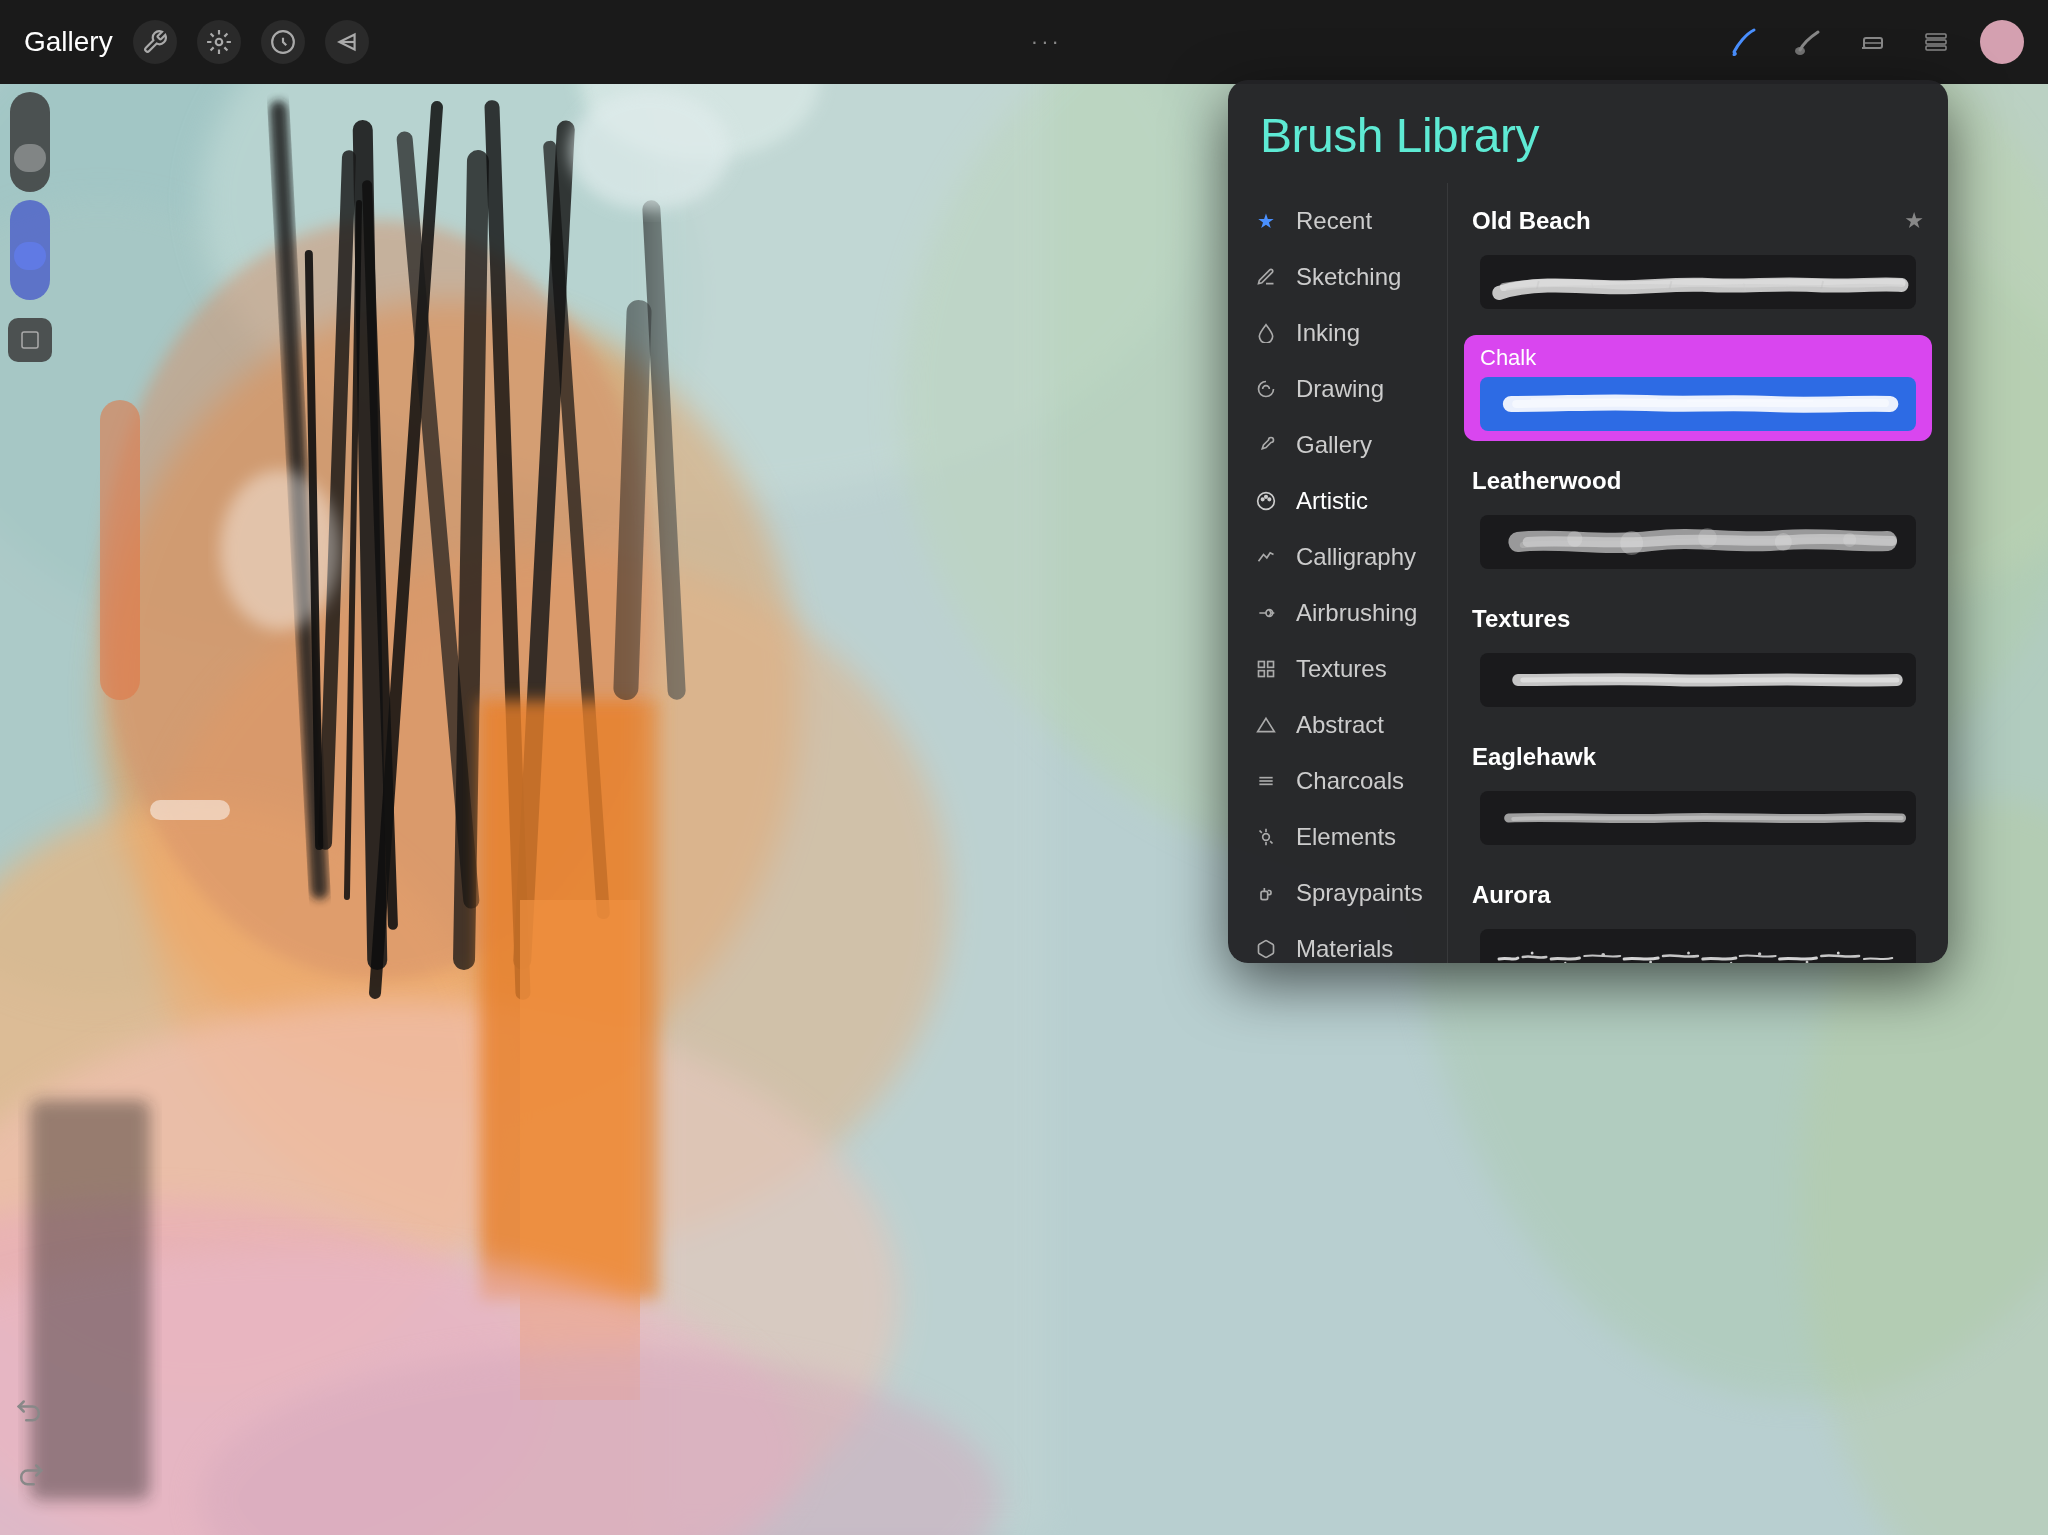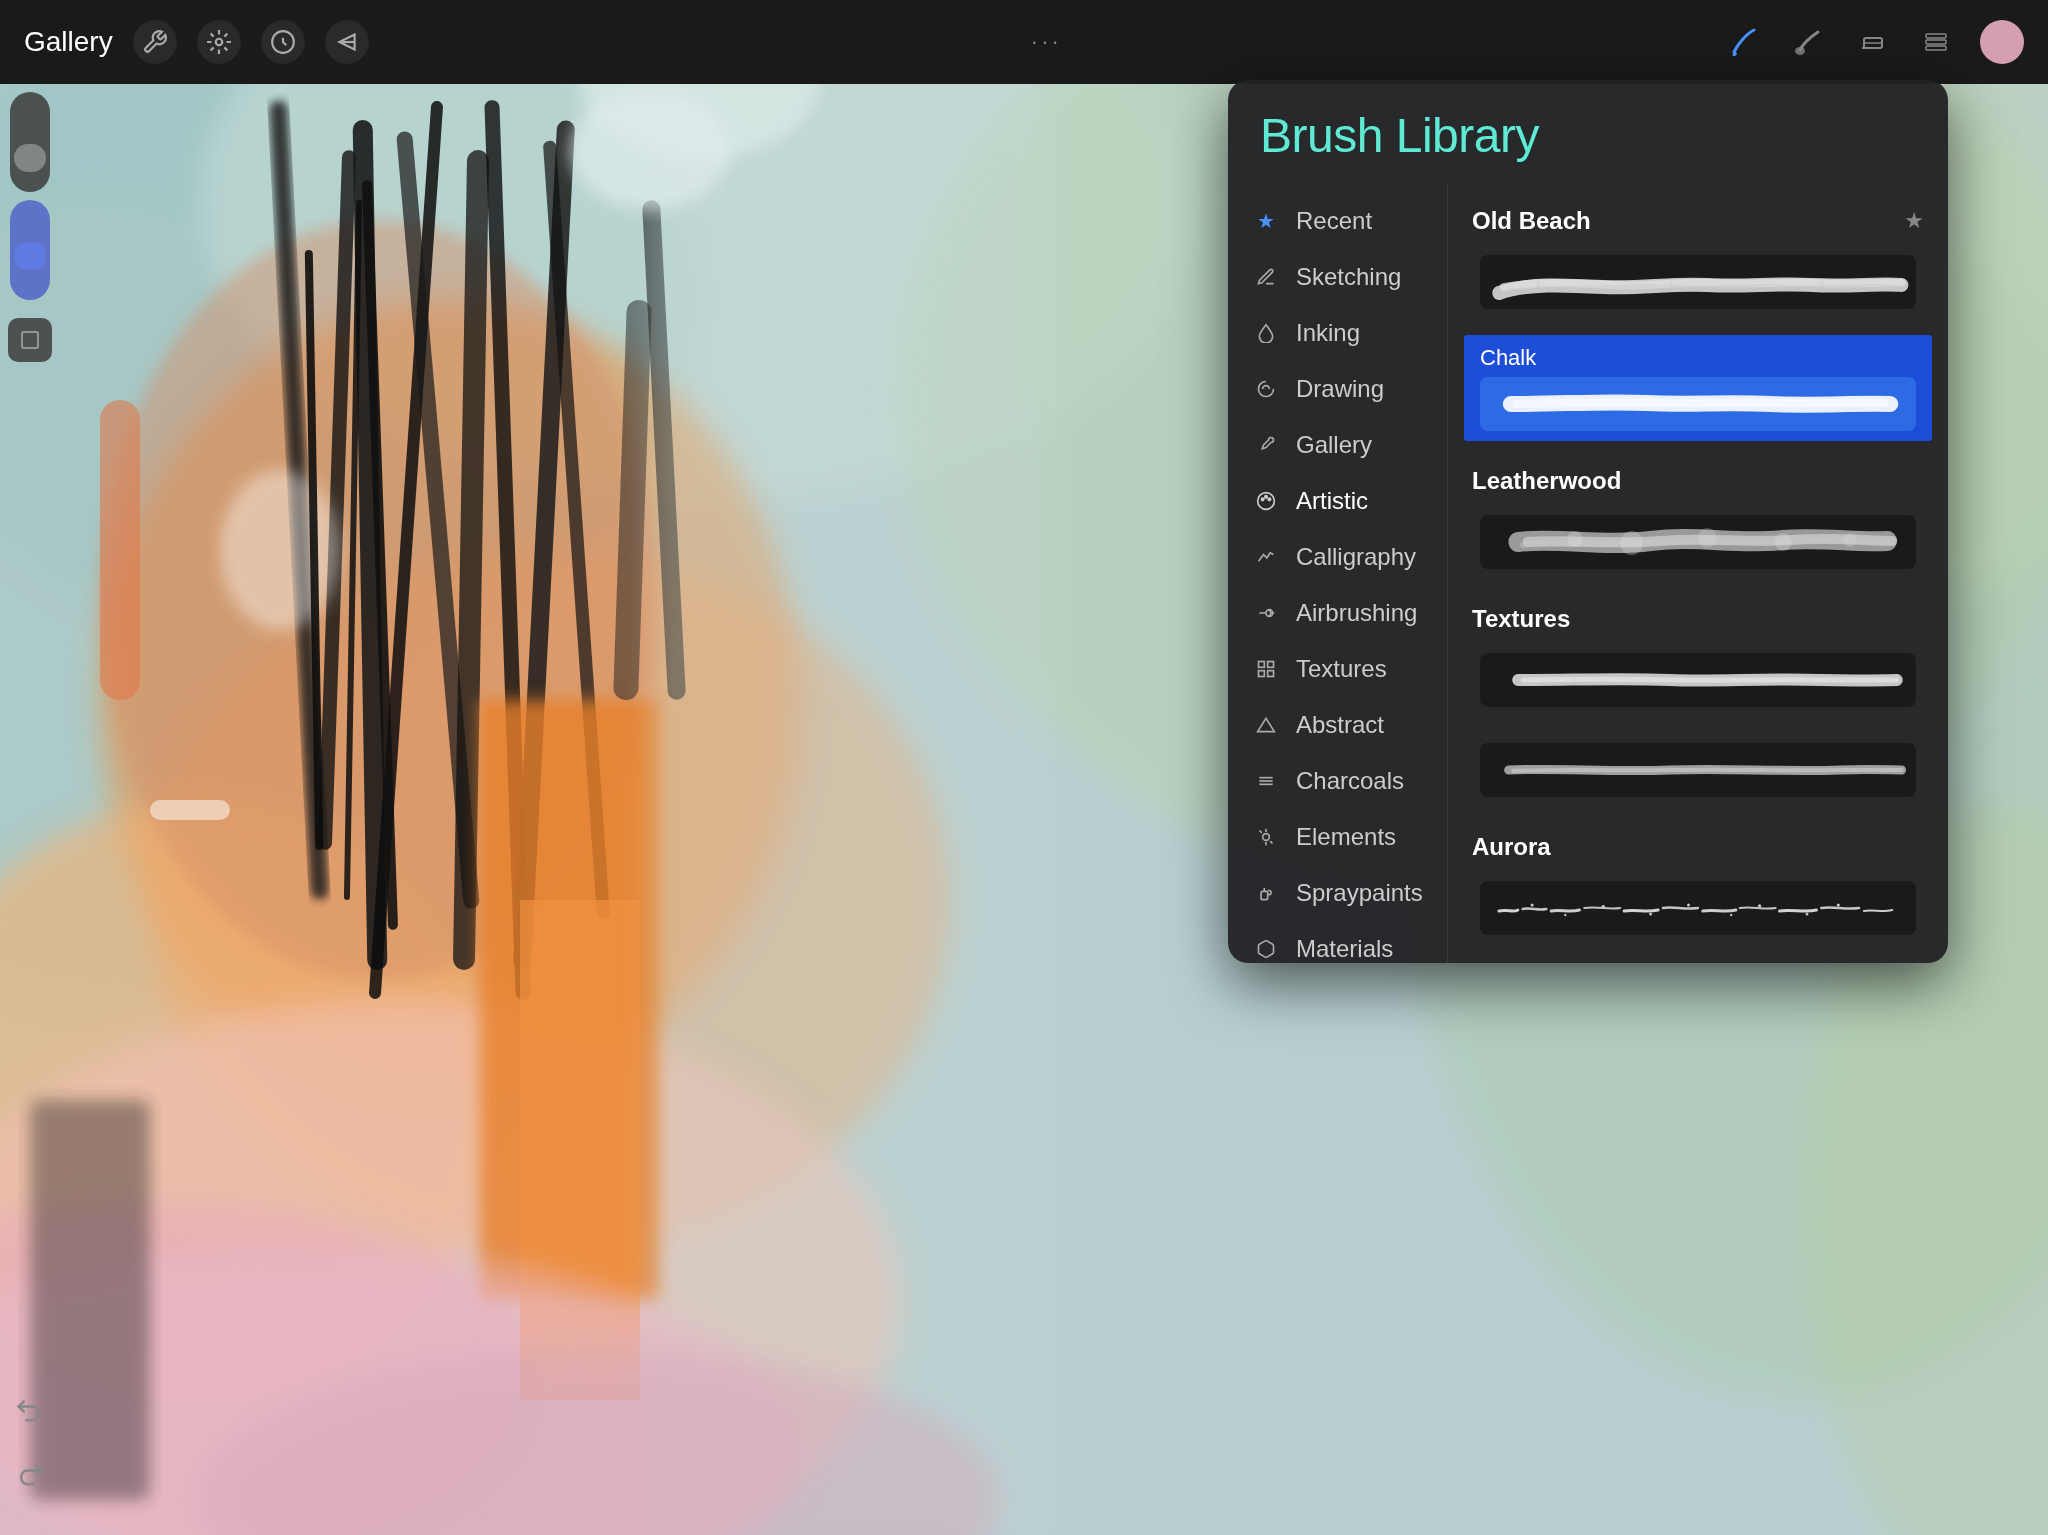--- a/index.html
+++ b/index.html
@@ -281,22 +281,22 @@
       font-size: 22px;
       cursor: pointer;
     }
 
     .brush-item {
       padding: 6px 16px;
       cursor: pointer;
     }
 
     .brush-item.selected .brush-item-inner {
-      background: #1d4ed8;
-      border-radius: 3px;
+      background: #d946ef;
+      border-radius: 12px;
     }
 
     .brush-item-inner {
       padding: 10px 16px;
       border-radius: 12px;
     }
 
     .brush-name {
       color: #fff;
       font-size: 22px;
@@ -728,20 +728,23 @@
 
                 <path d="M40 27 C100 27 150 25 200 27 C250 29 300 25 360 27 C400 28 430 27 440 27" stroke="#d8d8d8" stroke-width="12" stroke-linecap="round" fill="none" opacity="0.9"></path>
                 <path d="M45 27 C105 26 155 26 205 27 C255 28 305 26 365 27 C405 27 432 27 440 27" stroke="#ebebeb" stroke-width="5" stroke-linecap="round" fill="none" opacity="0.6"></path>
               </svg>
             </div>
           </div>
         </div>
       </div>
 
       <div class="brush-section-block">
+        <div class="brush-section-header">
+          <span class="brush-section-title">Eaglehawk</span>
+        </div>
         <div class="brush-item">
           <div class="brush-item-inner">
             <div class="brush-preview">
               <svg width="100%" height="54" viewBox="0 0 460 54" preserveAspectRatio="none">
                 <rect width="460" height="54" fill="#1a1a1c"></rect>
 
                 <path d="M30 27 C80 25 140 29 200 27 C260 25 320 29 380 27 C410 26 435 27 445 27" stroke="#c0c0c0" stroke-width="9" stroke-linecap="round" fill="none" opacity="0.8"></path>
                 <path d="M35 28 C85 26 145 28 205 27 C265 26 325 28 385 27 C412 27 437 27 445 27" stroke="#d8d8d8" stroke-width="4" stroke-linecap="round" fill="none" opacity="0.5"></path>
               </svg>
             </div>

